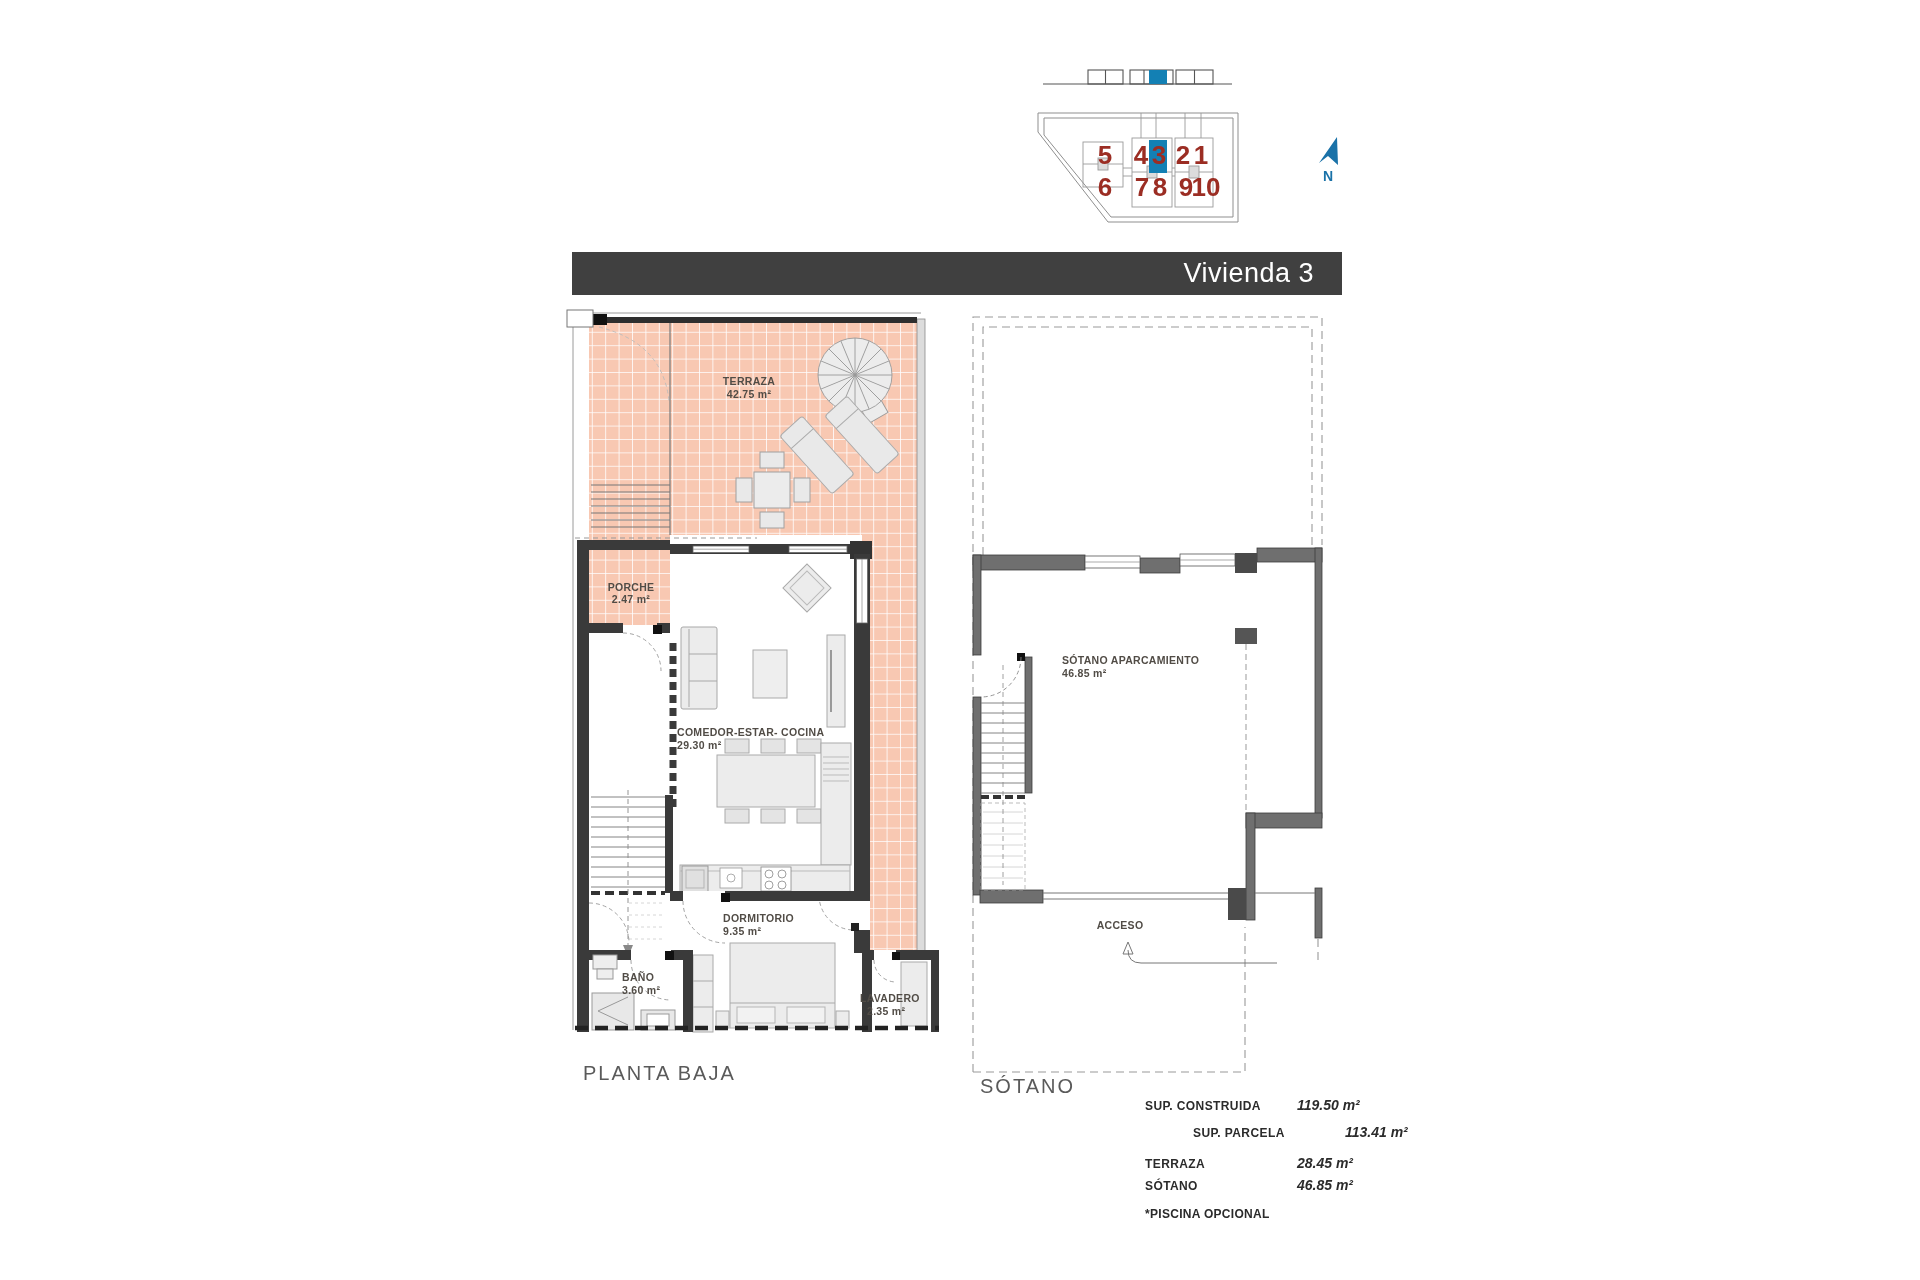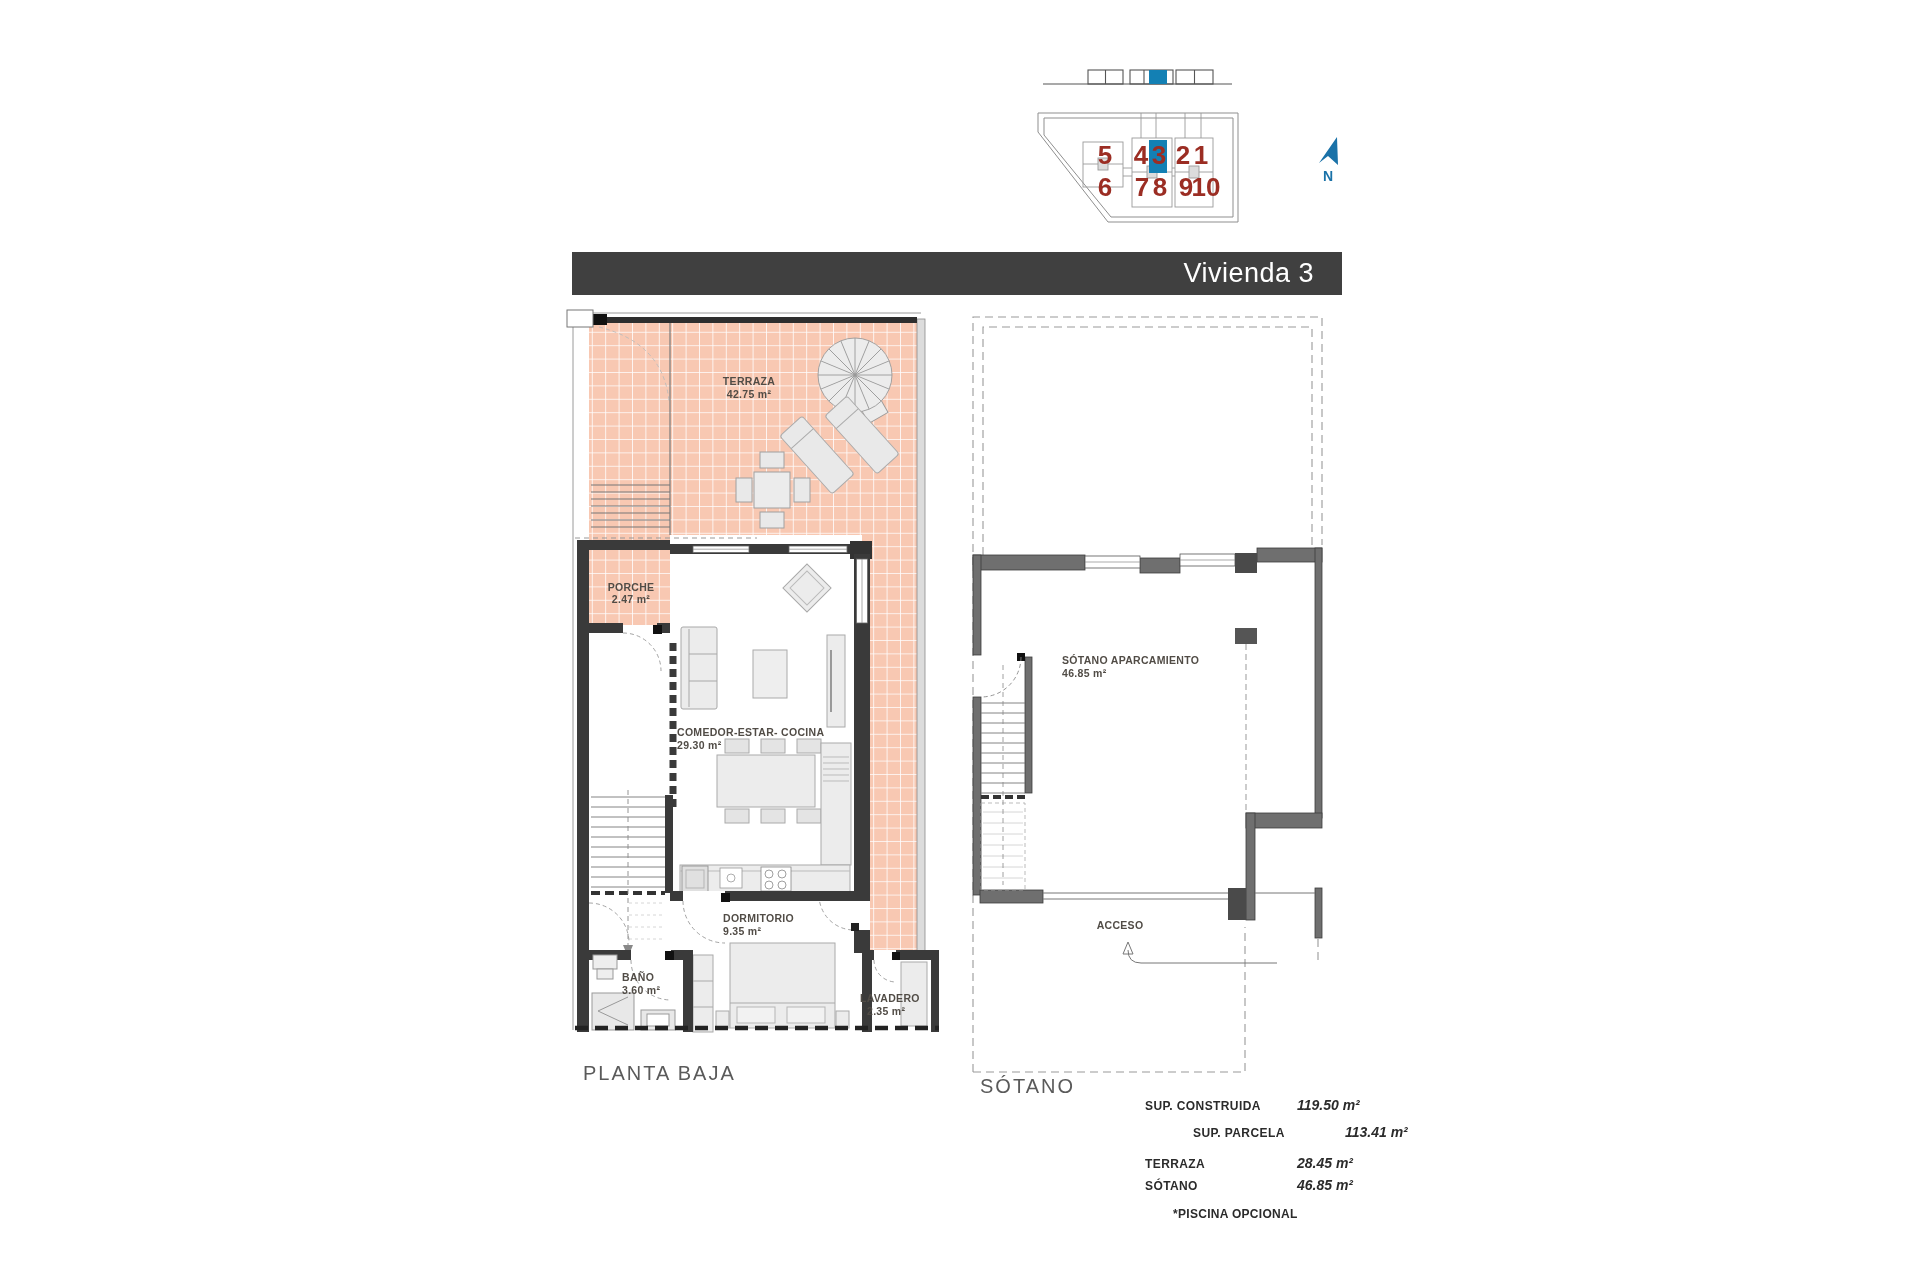--- a/index.html
+++ b/index.html
@@ -10,21 +10,21 @@
           box-sizing:border-box;letter-spacing:0.5px;}
   svg text{font-family:"Liberation Sans", sans-serif;}
   .room-label{font-size:10.5px;font-weight:bold;fill:#514c46;letter-spacing:0.3px;}
   .plan-title{font-size:20px;fill:#5a5a5a;letter-spacing:2px;}
   .unit-num{font-size:26px;font-weight:bold;fill:#9b2d23;}
   .north-n{font-size:14px;font-weight:bold;fill:#1a72a8;}
   .summary{position:absolute;left:1145px;top:1096px;width:300px;color:#2b2b2b;}
   .sum-row{position:absolute;left:0;white-space:nowrap;}
   .sum-label{display:inline-block;width:152px;font-size:12px;font-weight:bold;letter-spacing:0.4px;}
   .sum-value{font-size:14px;font-weight:bold;font-style:italic;}
-  .sum-note{position:absolute;left:0;top:111px;font-size:12px;font-weight:bold;letter-spacing:0.3px;margin-left:28px;}
+  .sum-note{position:absolute;left:0;top:111px;font-size:12px;font-weight:bold;letter-spacing:0.3px;}
   .r1{top:0;} .r2{top:27px;margin-left:48px;} .r3{top:58px;} .r4{top:80px;}
 </style>
 </head>
 <body>
 
 <div id="canvas">
 
   <div class="banner">
     <span>Vivienda 3</span>
   </div>

